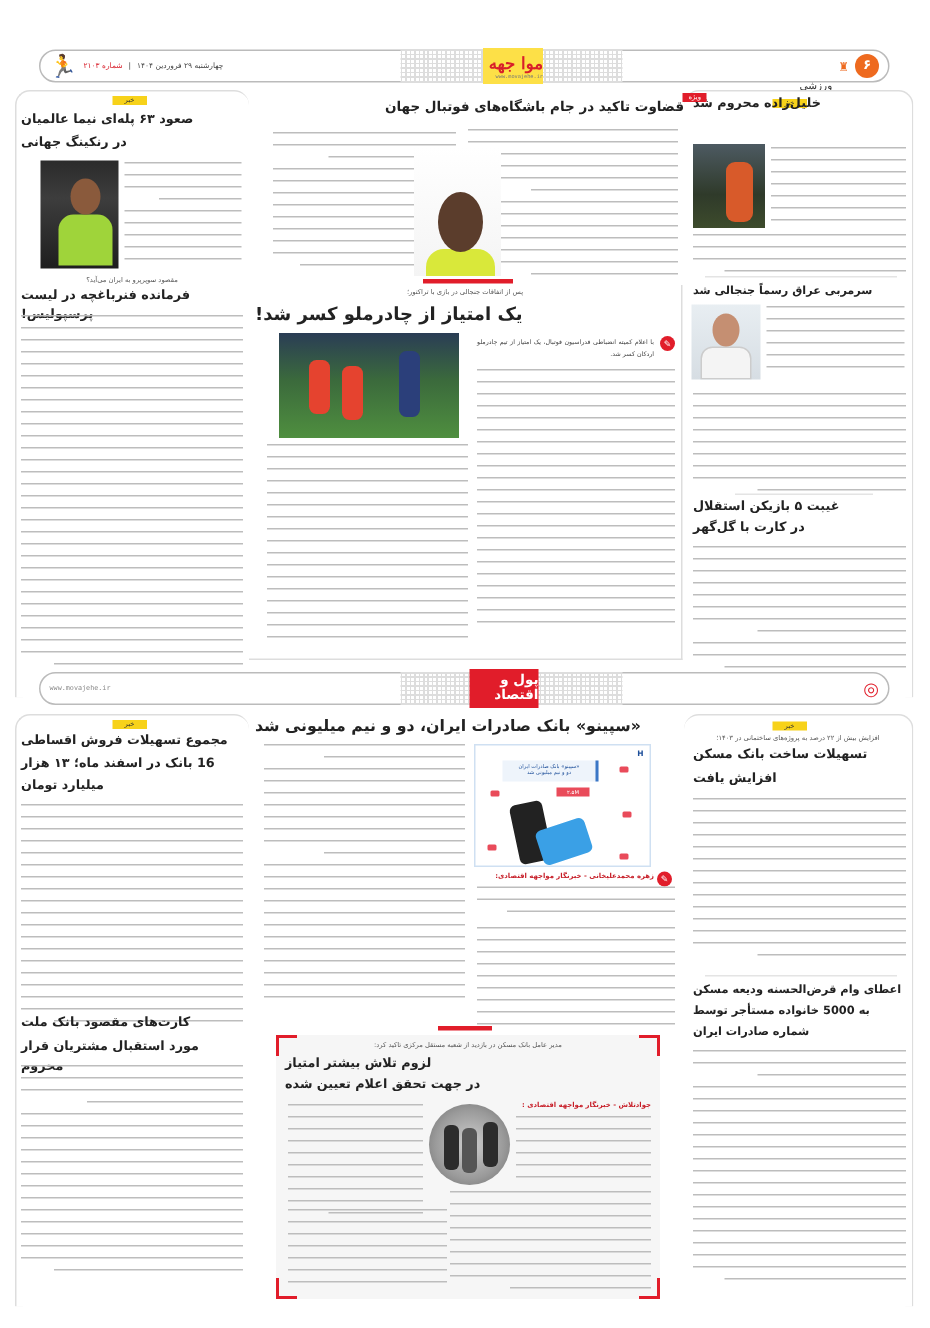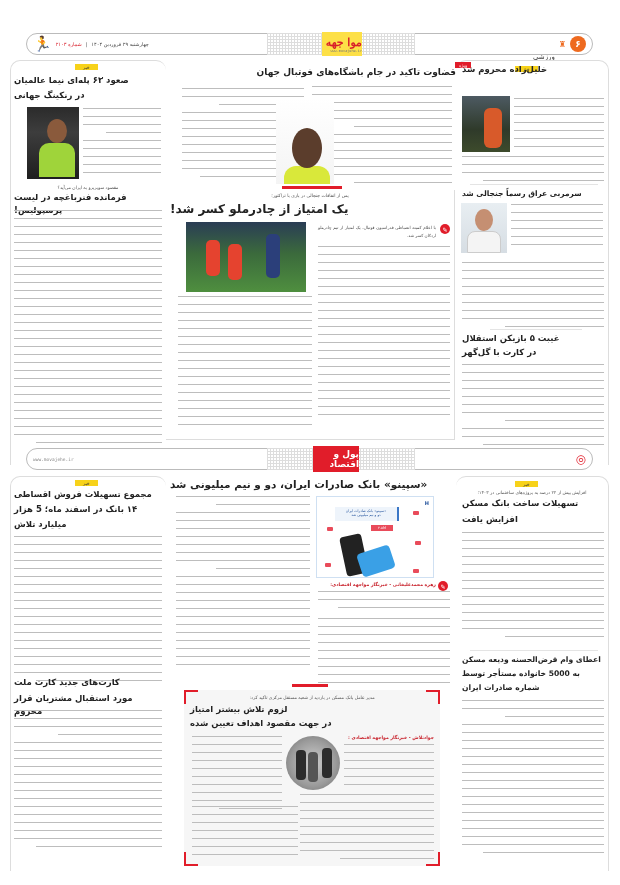--- a/index.html
+++ b/index.html
@@ -432,21 +432,21 @@
 
 <div class="red-underline" style="left:292px;top:684px;width:36px;"></div>
 
 <div class="abs" style="left:184px;top:690px;width:256px;height:176px;background:#f6f6f6;"></div>
 <div class="corner" style="left:184px;top:690px;border-width:2px 0 0 2px;"></div>
 <div class="corner" style="left:426px;top:690px;border-width:2px 2px 0 0;"></div>
 <div class="corner" style="left:184px;top:852px;border-width:0 0 2px 2px;"></div>
 <div class="corner" style="left:426px;top:852px;border-width:0 2px 2px 0;"></div>
 <div class="kicker abs" style="left:190px;top:695px;width:244px;">مدیر عامل بانک مسکن در بازدید از شعبه مستقل مرکزی تاکید کرد:</div>
 <h2 class="h-sm abs" style="left:190px;top:703px;width:244px;">لزوم تلاش بیشتر امتیاز</h2>
-<h2 class="h-sm abs" style="left:190px;top:717px;width:244px;">در جهت مقصود اهداف تعیین شده</h2>
+<h2 class="h-sm abs" style="left:190px;top:717px;width:244px;">در جهت تحقق اعلام تعیین شده</h2>
 <div class="byline abs" style="left:340px;top:735px;width:94px;text-align:right;">جوادتلاش - خبرنگار مواجهه اقتصادی :</div>
 <div class="photo ph-meet" style="left:286px;top:736px;width:54px;height:54px;">
   <div class="pp" style="left:10px;top:14px;"></div>
   <div class="pp" style="left:22px;top:16px;background:#555;"></div>
   <div class="pp" style="left:36px;top:12px;"></div>
 </div>
 <div class="lines" style="left:344px;top:744px;width:90px;">
   <i></i>
     <i></i>
     <i></i>
@@ -484,22 +484,22 @@
     <i></i>
     <i></i>
     <i></i>
     <i></i>
     <i></i>
 </div>
 
 <div class="card" style="left:10px;top:476px;width:156px;height:395px;border-radius:10px 10px 0 0;border-bottom:none;border-right:none;"></div>
 <div class="tag" style="left:75px;top:480px;">خبر</div>
 <h2 class="h-sm abs" style="left:14px;top:488px;width:150px;">مجموع تسهیلات فروش اقساطی</h2>
-<h2 class="h-sm abs" style="left:14px;top:503px;width:150px;">۱۴ بانک در اسفند ماه؛ 5 هزار</h2>
-<h2 class="h-sm abs" style="left:14px;top:518px;width:150px;">میلیارد تلاش</h2>
+<h2 class="h-sm abs" style="left:14px;top:503px;width:150px;">16 بانک در اسفند ماه؛ ۱۳ هزار</h2>
+<h2 class="h-sm abs" style="left:14px;top:518px;width:150px;">میلیارد تومان</h2>
 <div class="lines" style="left:14px;top:536px;width:148px;">
   <i></i>
     <i></i>
     <i></i>
     <i></i>
     <i></i>
     <i></i>
     <i></i>
     <i></i>
     <i></i>
@@ -508,21 +508,21 @@
     <i></i>
     <i></i>
     <i></i>
     <i></i>
     <i></i>
     <i></i>
     <i></i>
     <i class="m"></i>
 </div>
 
-<h2 class="h-sm abs" style="left:14px;top:676px;width:148px;">کارت‌های جدید کارت ملت</h2>
+<h2 class="h-sm abs" style="left:14px;top:676px;width:148px;">کارت‌های مقصود بانک ملت</h2>
 <h2 class="h-sm abs" style="left:14px;top:692px;width:148px;">مورد استقبال مشتریان قرار محروم</h2>
 <div class="lines" style="left:14px;top:710px;width:148px;">
   <i></i>
     <i></i>
     <i></i>
     <i class="s"></i>
     <i></i>
     <i></i>
     <i></i>
     <i></i>

